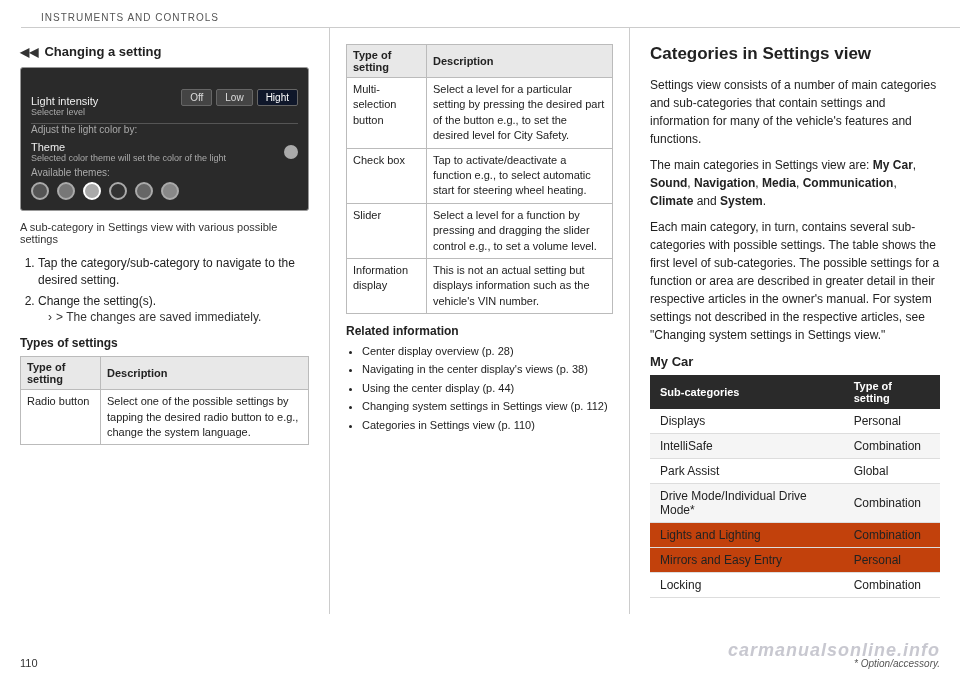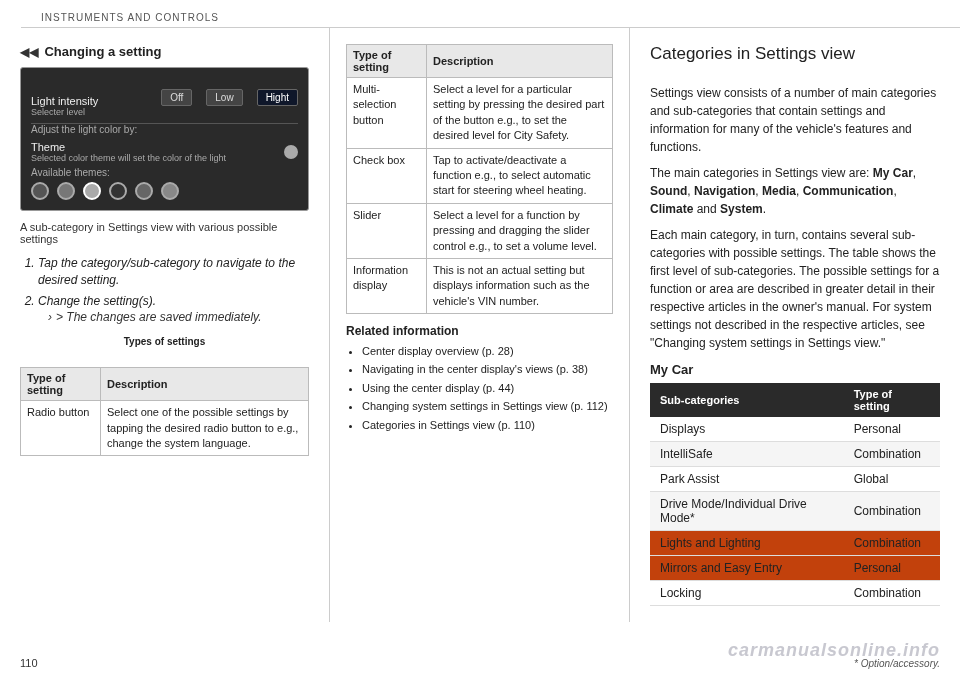--- a/index.html
+++ b/index.html
@@ -71,21 +71,21 @@
       flex: 1;
       font-size: 11px;
       margin-top: 17px;
     }
     .settings-panel .panel-label .sub {
       font-size: 9px;
       color: #aaa;
     }
     .panel-buttons {
       display: flex;
-      gap: 14px;
+      gap: 4px;
     }
     .panel-btn {
       background: #444;
       color: #ddd;
       border: 1px solid #666;
       padding: 2px 8px;
       font-size: 10px;
       border-radius: 2px;
       cursor: pointer;
     }
@@ -139,37 +139,35 @@
       color: #333;
       margin-bottom: 10px;
     }
     .steps {
       font-size: 12px;
       color: #222;
       margin-bottom: 10px;
     }
     .steps ol {
       padding-left: 18px;
-      font-style: italic;
     }
     .steps li {
       margin-bottom: 4px;
       line-height: 1.4;
     }
     .steps .indent {
       padding-left: 10px;
       color: #333;
     }
     .steps .arrow { margin-right: 4px; }
     
     .types-title {
       font-weight: bold;
-      font-size: 10px;
-      margin-bottom: 20px;
-      text-align: center;
+      font-size: 12px;
+      margin-bottom: 6px;
     }
     table.settings-table {
       width: 100%;
       border-collapse: collapse;
       font-size: 11px;
     }
     table.settings-table th {
       background: #e8e8e8;
       border: 1px solid #bbb;
       padding: 4px 6px;
@@ -199,22 +197,22 @@
       padding-left: 16px;
       font-size: 11px;
     }
     .related-list li {
       margin-bottom: 3px;
       line-height: 1.4;
     }
     
     .right-main-title {
       font-size: 17px;
-      font-weight: normal;
-      margin-bottom: 20px;
+      font-weight: bold;
+      margin-bottom: 12px;
       line-height: 1.2;
     }
     .right-intro {
       font-size: 12px;
       color: #222;
       margin-bottom: 10px;
       line-height: 1.5;
     }
     .right-intro p {
       margin-bottom: 8px;

